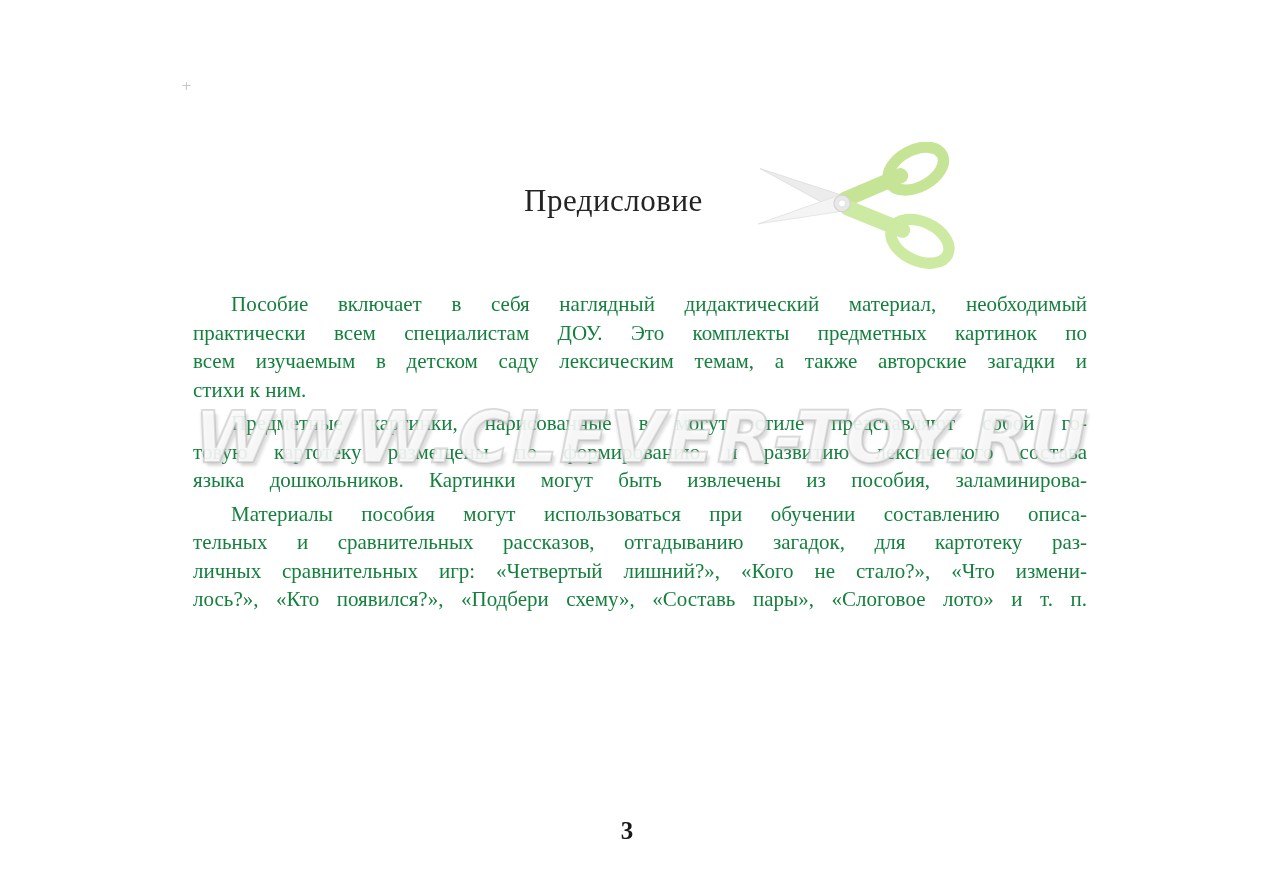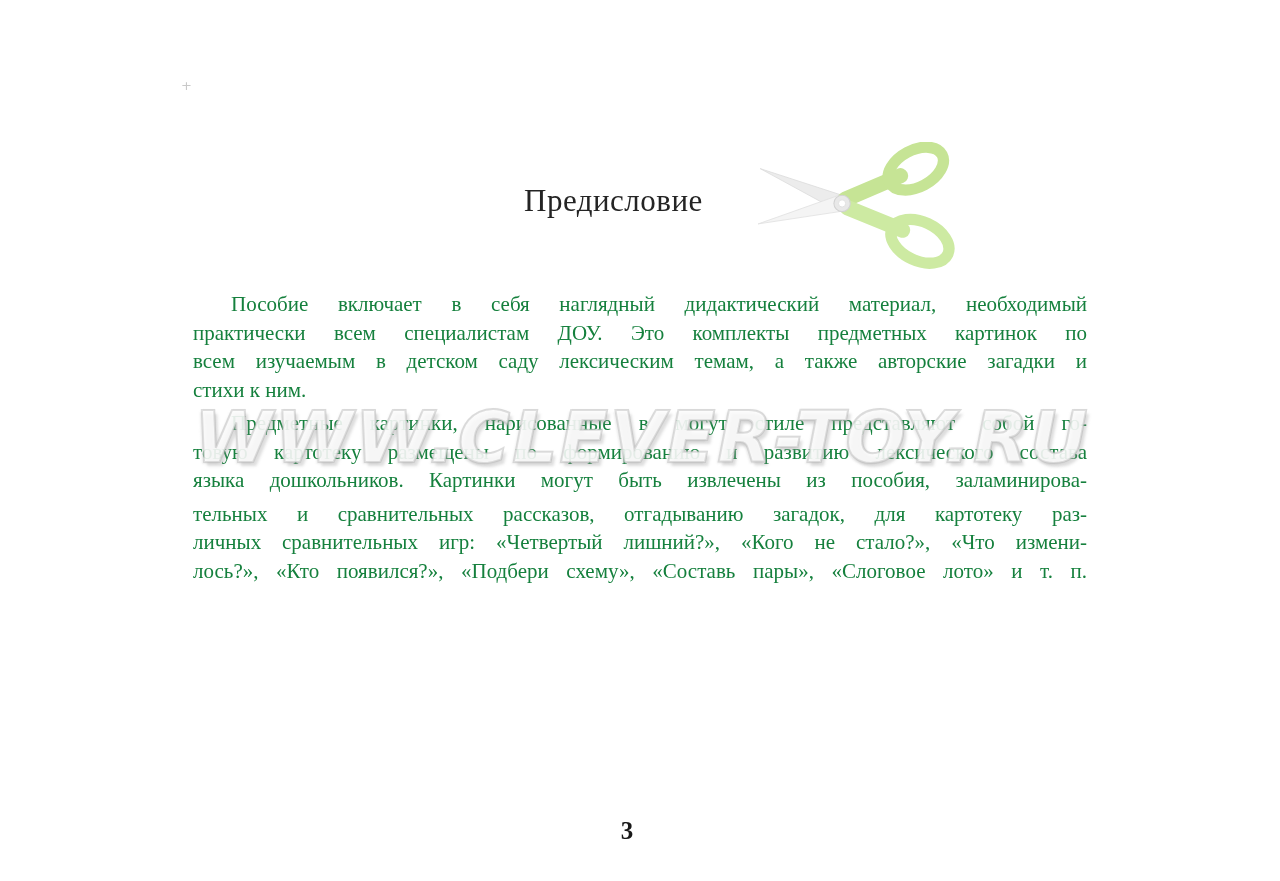--- a/index.html
+++ b/index.html
@@ -73,20 +73,21 @@
         <div class="line just">практически всем специалистам ДОУ. Это комплекты предметных картинок по</div>
         <div class="line just">всем изучаемым в детском саду лексическим темам, а также авторские загадки и</div>
         <div class="line">стихи к ним.</div>
       </div>
       <div class="para">
         <div class="line just ind">Предметные картинки, нарисованные в могут стиле  представляют собой го-</div>
         <div class="line just">товую картотеку размещены по формированию и развитию лексического состава</div>
         <div class="line just">языка дошкольников. Картинки могут быть извлечены из пособия, заламинирова-</div>
       </div>
       <div class="para">
+        <div class="line just ind">Материалы пособия могут использоваться при обучении составлению описа-</div>
         <div class="line just">тельных и сравнительных рассказов, отгадыванию загадок, для картотеку раз-</div>
         <div class="line just">личных сравнительных игр: «Четвертый лишний?», «Кого не стало?», «Что измени-</div>
         <div class="line just">лось?», «Кто появился?», «Подбери схему», «Составь пары», «Слоговое лото» и т. п.</div>
       </div>
     </div>
 
   <div class="watermark">WWW.CLEVER-TOY.RU</div>
 
   <div class="pagenum">3</div>
 

